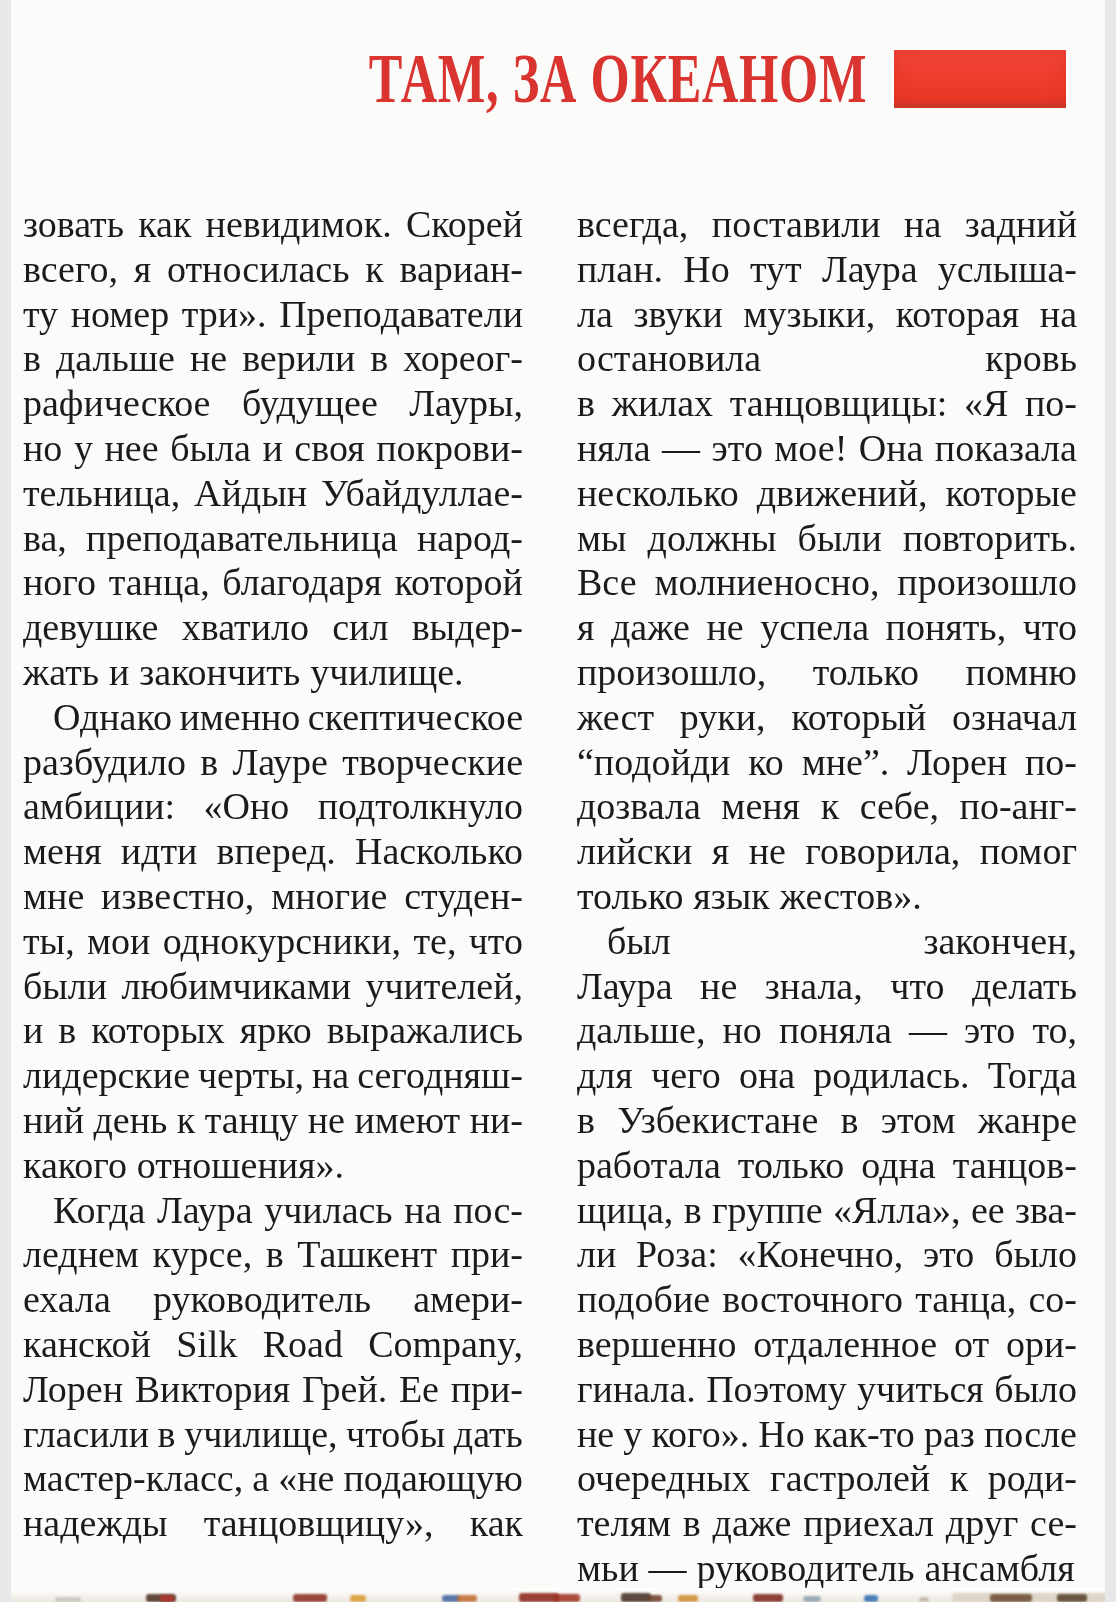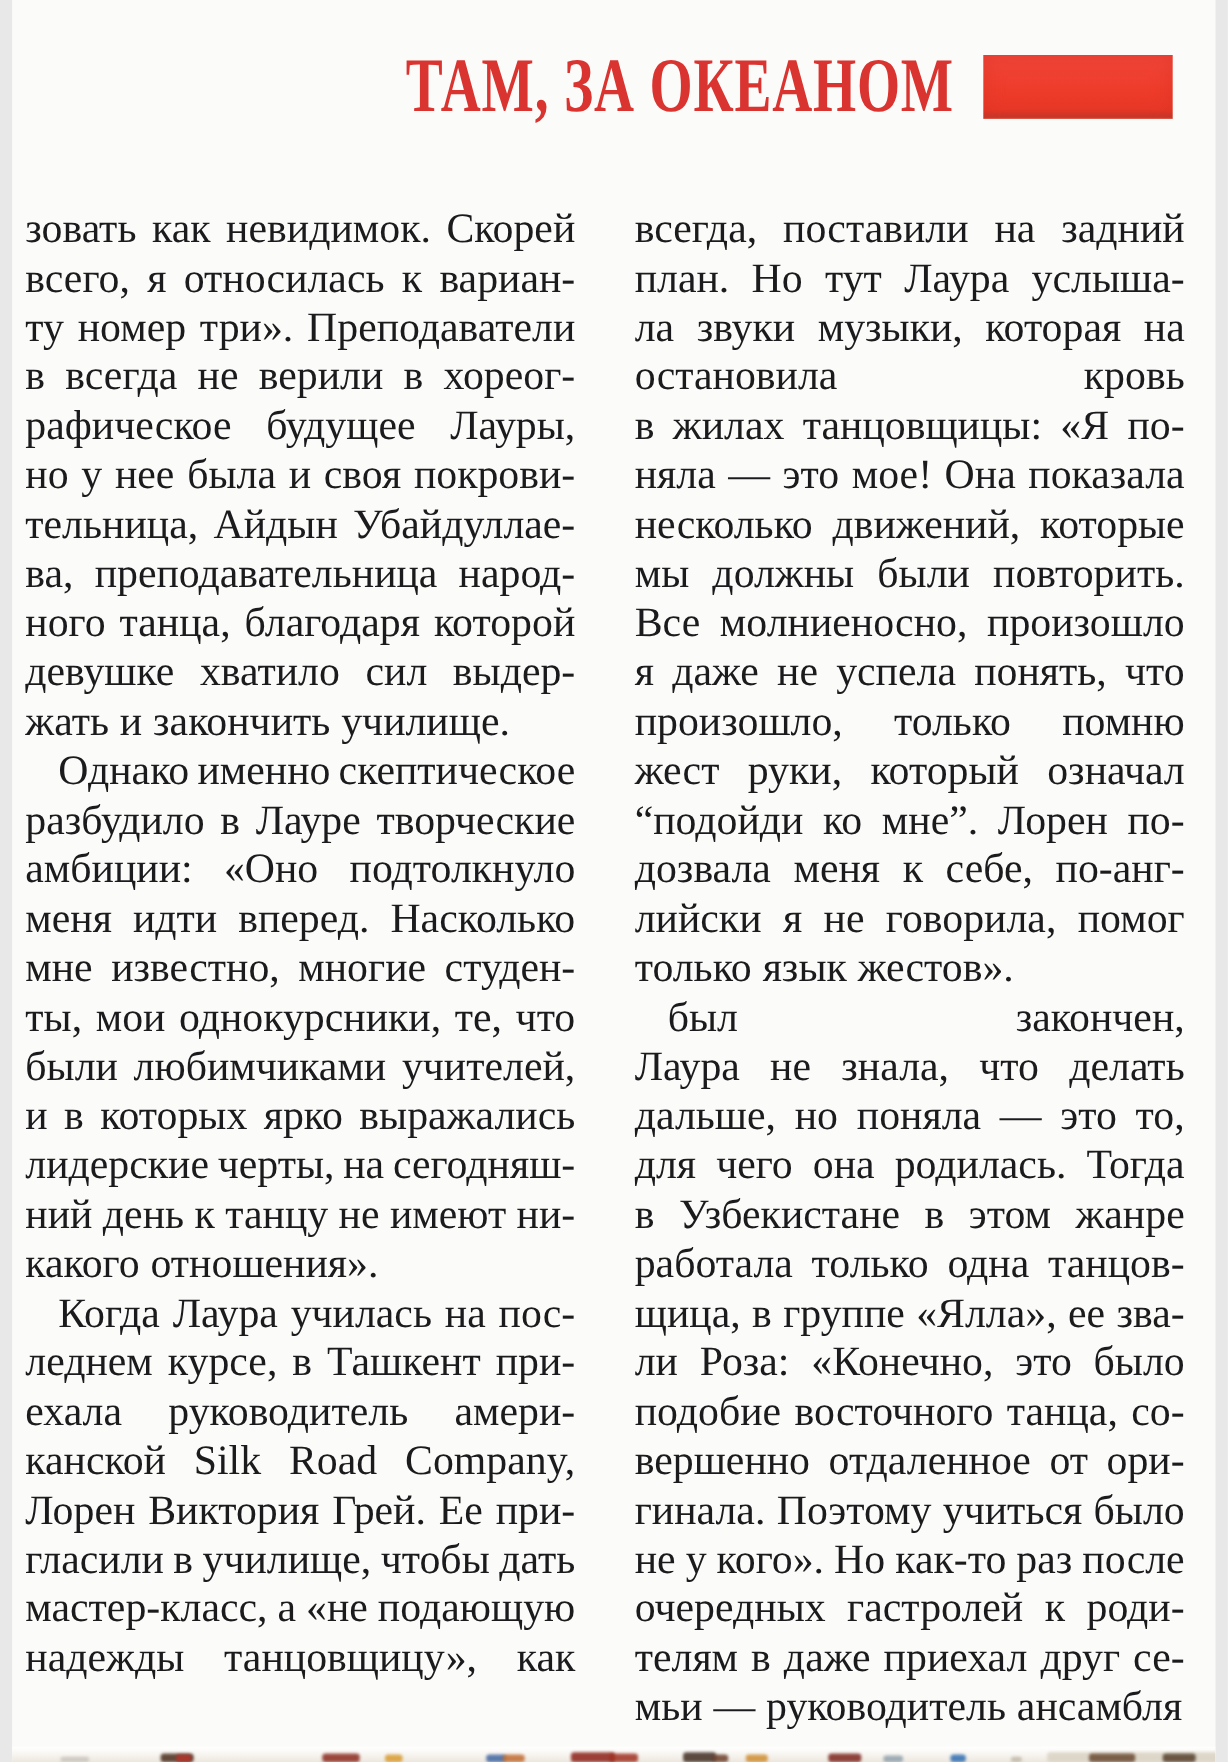--- a/index.html
+++ b/index.html
@@ -30,21 +30,21 @@
   .red-box {
     width:172px; height:58px; flex:0 0 172px;
     background:linear-gradient(180deg,#f1463a 0%, #ee3c2b 55%, #e93827 86%, #c83a2b 96%, #d8402e 100%);
     box-shadow:inset 0 0 18px rgba(200,40,25,.35);
   }
   
   .columns {
     position:absolute; top:186px; left:12px;
     display:flex; gap:54px;
   }
-  .column { width:500px; }
+  .column { width:500px;margin-top:16px; }
   .line {
     display:flex; justify-content:space-between; align-items:baseline;
     height:44.8px;
     font-size:38px; color:#1b1b1d;
     white-space:nowrap;
   }
   .line.indent { padding-left:30px; }
   .line.end { justify-content:flex-start; gap:0.26em; }
   
   .photo-strip {
@@ -85,21 +85,21 @@
           <span>вариан-</span>
         </div>
         <div class="line">
           <span>ту</span>
           <span>номер</span>
           <span>три».</span>
           <span>Преподаватели</span>
         </div>
         <div class="line">
           <span>в</span>
-          <span>всегда</span>
+          <span>дальше</span>
           <span>не</span>
           <span>верили</span>
           <span>в</span>
           <span>хореог-</span>
         </div>
         <div class="line">
           <span>рафическое</span>
           <span>будущее</span>
           <span>Лауры,</span>
         </div>

